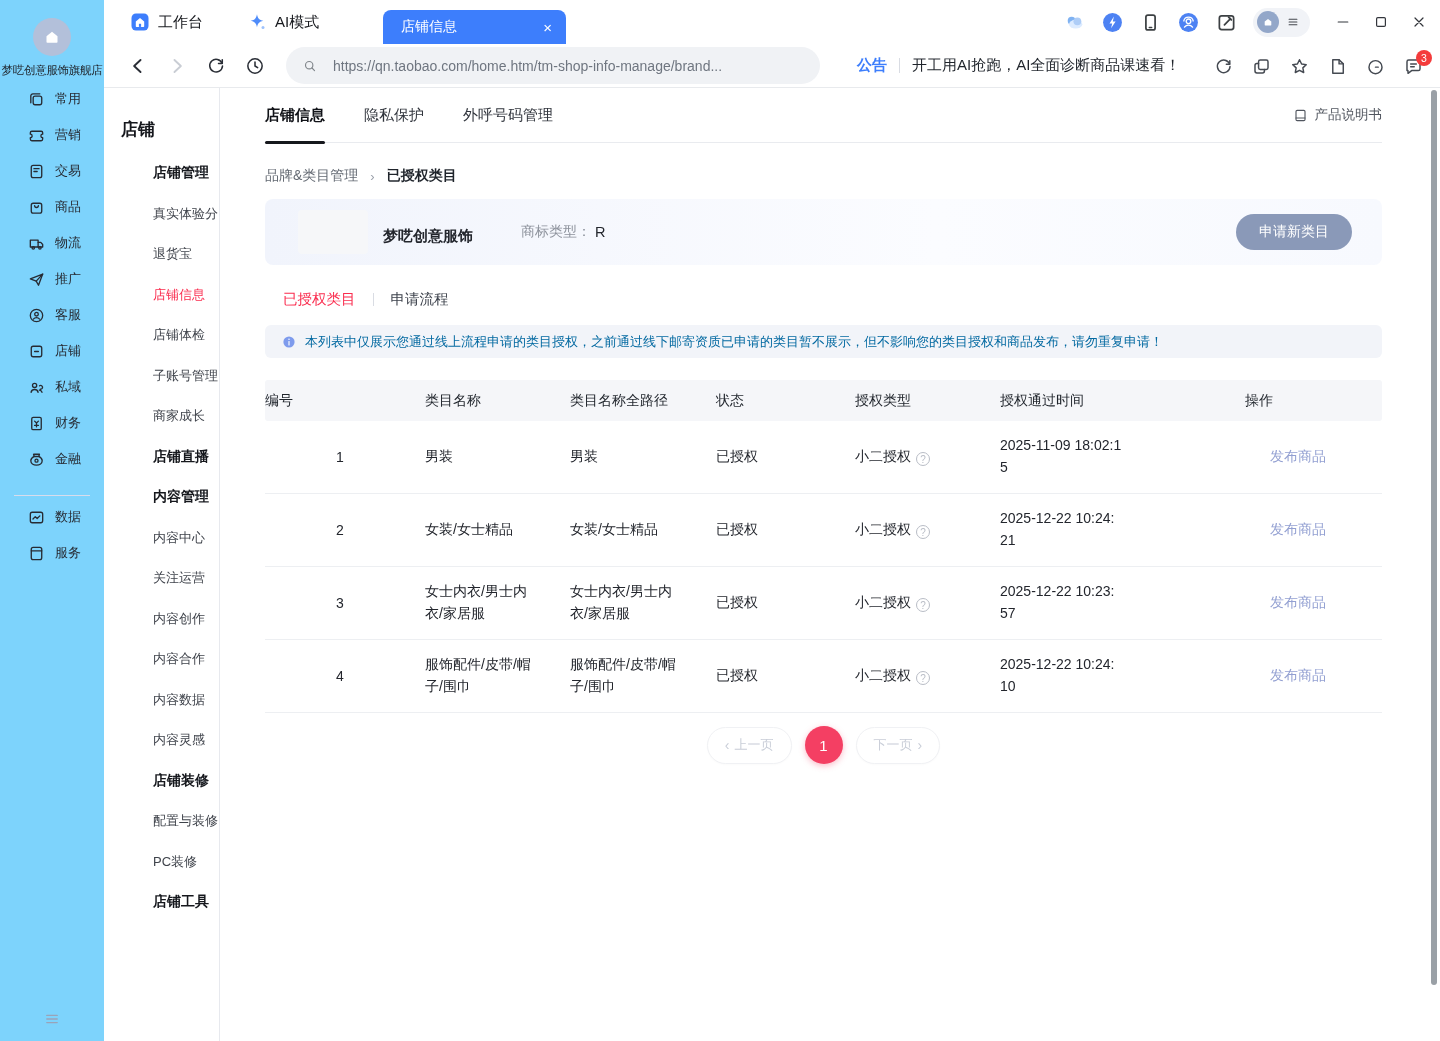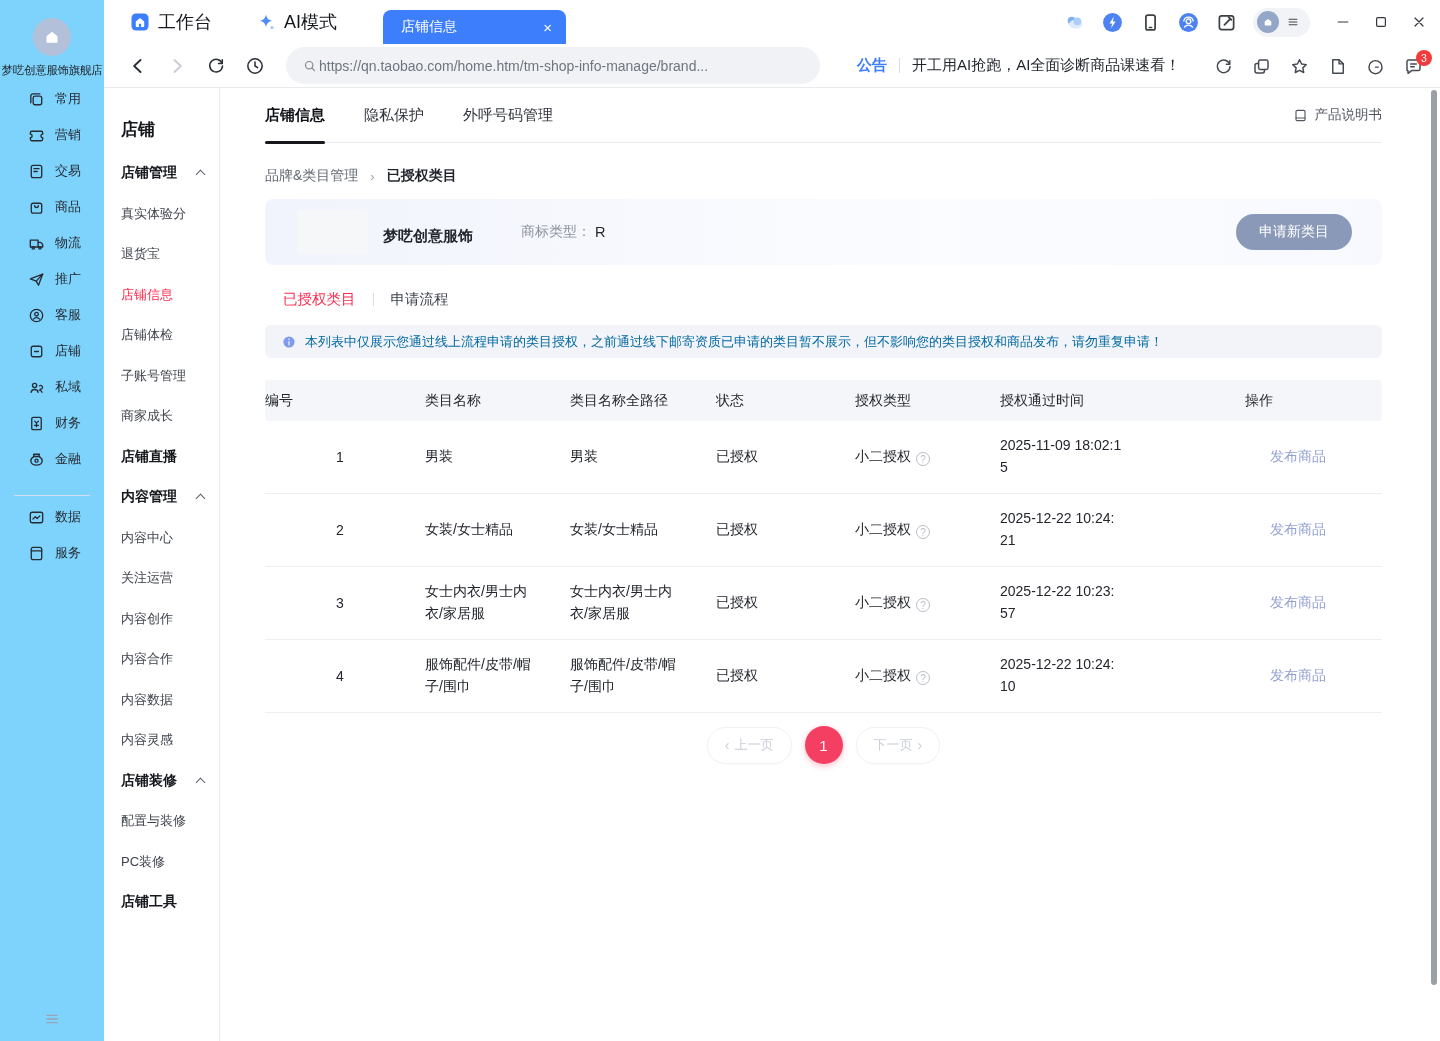--- a/index.html
+++ b/index.html
@@ -25,21 +25,21 @@
   .rail-divider { height:1px; background:#d7dcec; margin:9px 14px; }
   .rail-collapse { position:absolute; bottom:14px; left:43px; width:18px; height:16px;
     color:#9aa3b8; cursor:pointer; }
 
   
   .topbar { position:absolute; left:104px; top:0; right:0; height:88px; background:#fff; }
   .tabstrip { position:relative; height:44px; display:flex; align-items:center; }
   .qn-tabs { display:flex; align-items:center; gap:44px; padding-left:26px; }
   .qn-tab { display:flex; align-items:center; gap:8px; cursor:pointer; }
   .qn-tab .ic { width:20px; height:20px; }
-  .qn-tab-label { font-size:18px; color:#16181d; }
+  .qn-tab-label { font-size:15px; color:#16181d; }
   .active-tab { position:absolute; left:279px; top:10px; width:183px; height:34px;
     background:#3D7EFC; border-radius:8px 8px 0 0; display:flex; align-items:center;
     padding:0 14px 0 18px; cursor:pointer; }
   .active-tab-label { color:#fff; font-size:14px; flex:1; }
   .active-tab-close { color:#fff; font-size:15px; cursor:pointer; line-height:1; }
   .strip-right { position:absolute; right:13px; top:0; height:44px; display:flex;
     align-items:center; gap:15px; }
   .strip-right .ic { width:23px; height:23px; color:#3c4043; cursor:pointer; }
   .weather-wrap { position:relative; }
   .profile-pill { display:flex; align-items:center; gap:7px; background:#f1f3f7;
@@ -51,38 +51,38 @@
   .winctl { display:flex; align-items:center; gap:22px; margin-left:10px; }
   .winctl .ic { width:16px; height:16px; color:#33363c; }
 
   .toolbar { position:relative; height:44px; display:flex; align-items:center;
     border-bottom:1px solid #e8eaed; padding-left:23px; }
   .nav-ic { width:22px; height:22px; color:#2a2e36; margin-right:17px; cursor:pointer; }
   .nav-ic.dis { color:#c9cdd4; }
   .url-pill { width:534px; height:37px; background:#f0f2f5; border-radius:19px;
     display:flex; align-items:center; padding:0 16px; margin-left:3px; cursor:text; }
   .url-pill .ic { width:16px; height:16px; color:#80868b; }
-  .url-text { font-size:14px; color:#6f7680; margin-left:1px; }
+  .url-text { font-size:14px; color:#6f7680; margin-left:15px; }
   .announce { display:flex; align-items:center; margin-left:37px; }
   .announce-badge { color:#3D7EFC; font-size:15px; font-weight:700; cursor:pointer; }
   .announce-div { width:1px; height:15px; background:#d9dce3; margin:0 12px; }
   .announce-text { font-size:15px; color:#1f242b; }
   .toolbar-right { position:absolute; right:16px; top:0; height:44px; display:flex;
     align-items:center; gap:17px; }
   .toolbar-right .ic { width:21px; height:21px; color:#454a52; cursor:pointer; }
   .chat-wrap { position:relative; }
   .chat-wrap .badge { position:absolute; top:-6px; right:-8px; min-width:16px; height:16px;
     border-radius:8px; background:#f43b3b; color:#fff; font-size:10.5px; display:flex;
     align-items:center; justify-content:center; padding:0 4px; }
 
   
   .submenu { position:absolute; left:104px; top:88px; width:116px; bottom:0;
     background:#fff; border-right:1px solid #e7e9ee; padding:30px 0 0 17px; }
   .submenu-title { font-size:17px; font-weight:700; color:#16181d; }
-  .sm-list { margin-top:12px; }
+  .sm-list { margin-top:12px;margin-left:32px; }
   .sm-item { position:relative; height:40.5px; display:flex; align-items:center;
     cursor:pointer; font-size:13px; color:#3f434b; }
   .sm-item.grp { font-size:14px; font-weight:700; color:#16181d; }
   .sm-item.active { color:#fa2c4e; }
   .sm-item .caret { display:none; position:absolute; right:15px; top:18px; width:7px;
     height:7px; border-left:1.5px solid #5b6068; border-top:1.5px solid #5b6068;
     transform:rotate(45deg); }
   .sm-item.has-caret .caret { display:block; }
 
   

